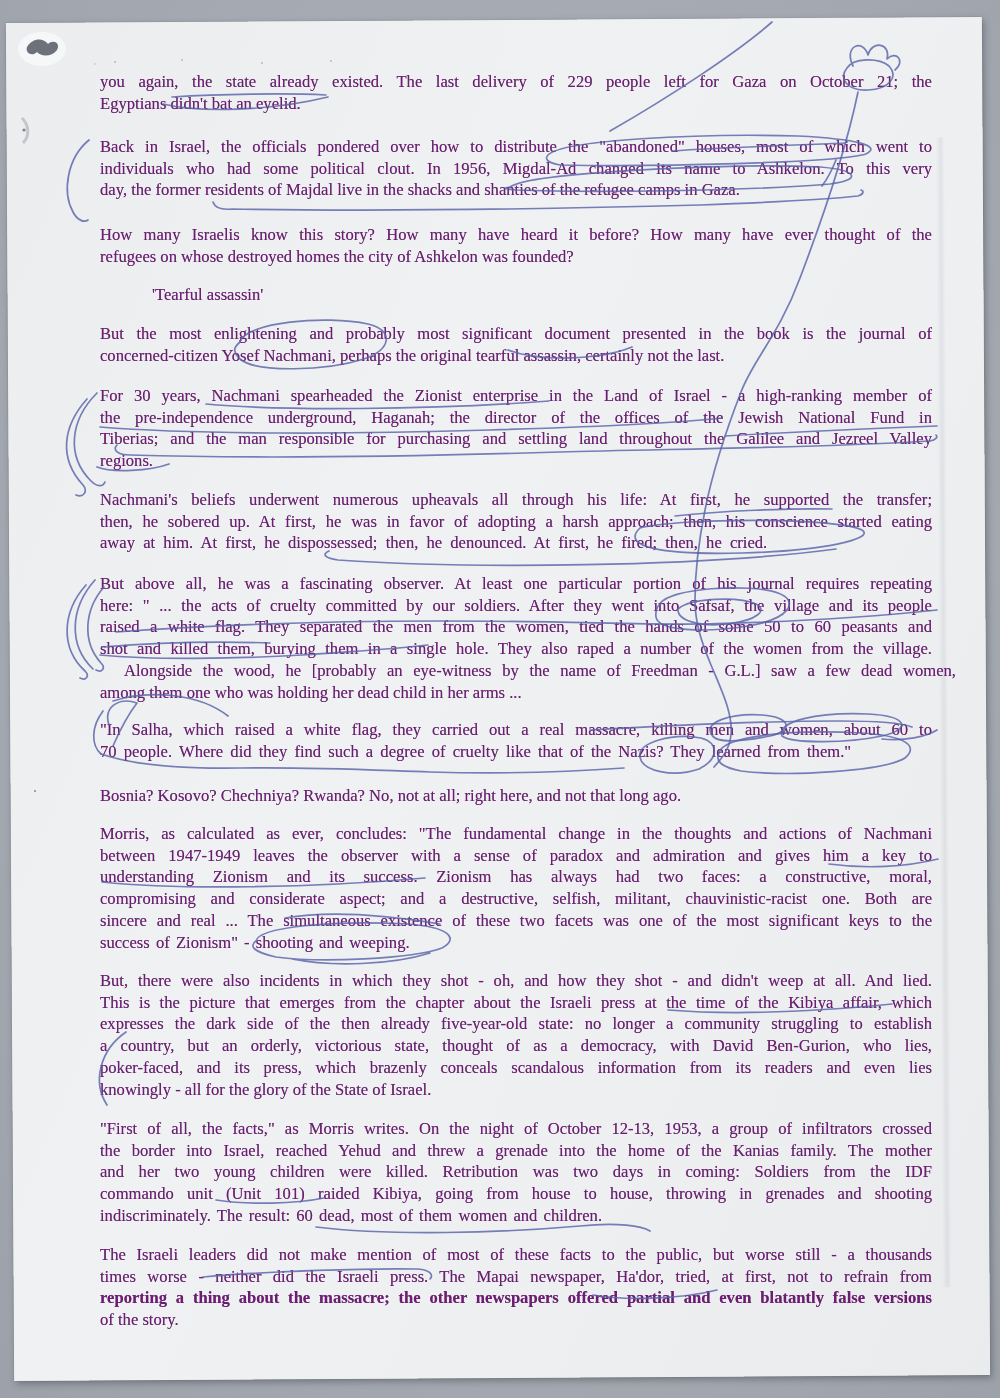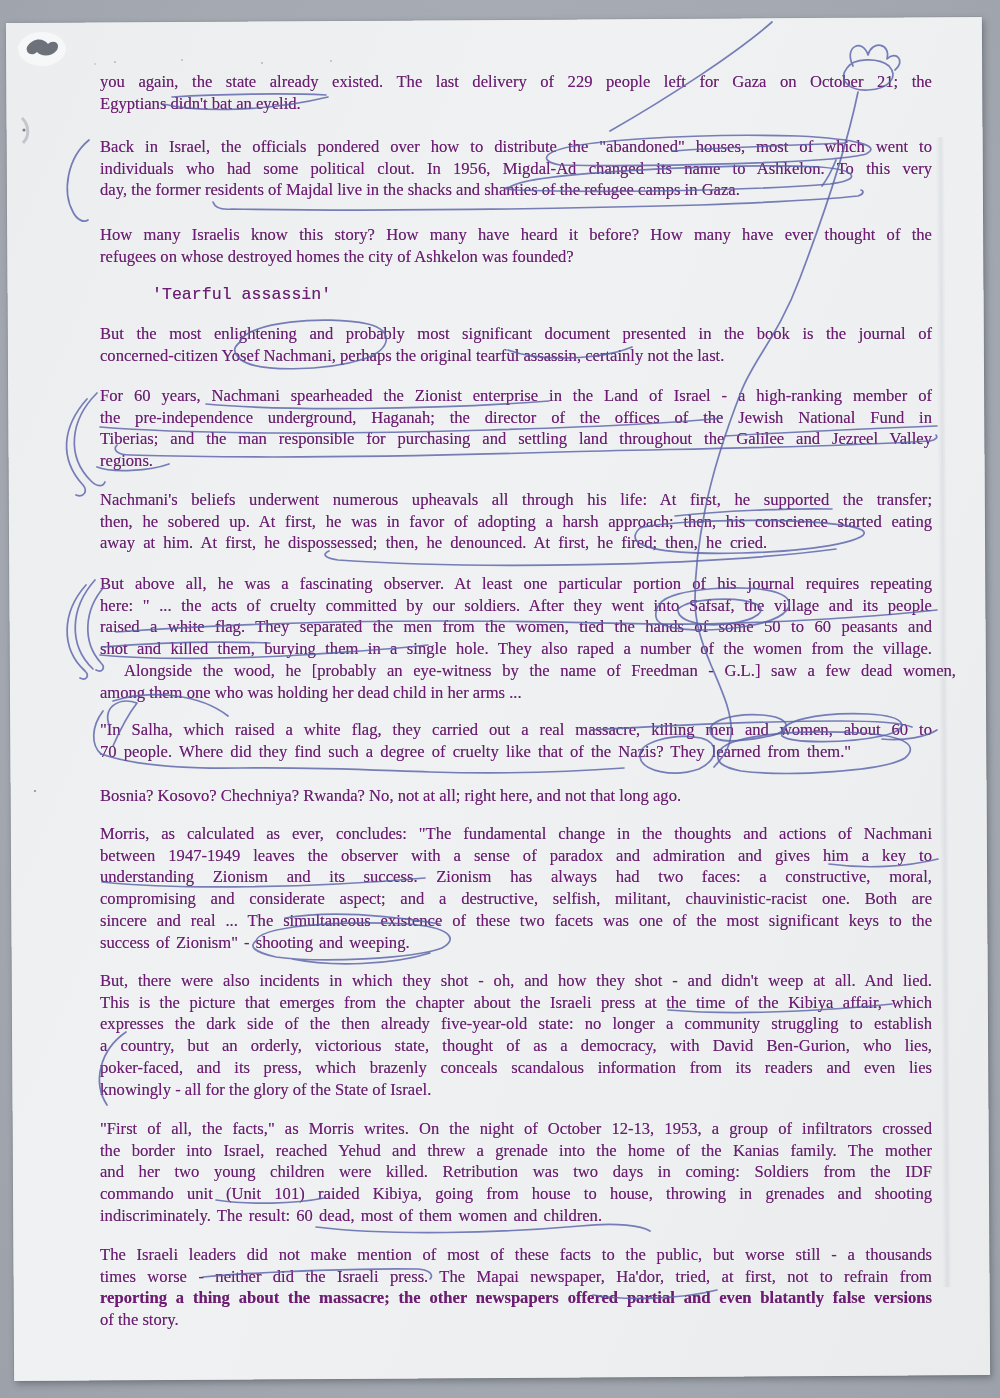--- a/index.html
+++ b/index.html
@@ -46,24 +46,24 @@
 </div>
 
 <div>
     <div class="tline just" style="top: 71px;">you again, the state already existed. The last delivery of 229 people left for Gaza on October 21; the</div>
     <div class="tline" style="top: 92.7px;">Egyptians didn't bat an eyelid.</div>
     <div class="tline just" style="top: 136px;">Back in Israel, the officials pondered over how to distribute the "abandoned" houses, most of which went to</div>
     <div class="tline just" style="top: 157.7px;">individuals who had some political clout. In 1956, Migdal-Ad changed its name to Ashkelon. To this very</div>
     <div class="tline" style="top: 179.4px;">day, the former residents of Majdal live in the shacks and shanties of the refugee camps in Gaza.</div>
     <div class="tline just" style="top: 224px;">How many Israelis know this story? How many have heard it before? How many have ever thought of the</div>
     <div class="tline" style="top: 245.7px;">refugees on whose destroyed homes the city of Ashkelon was founded?</div>
-    <div class="tline" style="top: 284px; left: 152px; width: 780px; font-family: Liberation Mono, monospace;">'Tearful assassin'</div>
+    <div class="tline" style="top: 284px; left: 152px; width: 780px;">'Tearful assassin'</div>
     <div class="tline just" style="top: 323px;">But the most enlightening and probably most significant document presented in the book is the journal of</div>
     <div class="tline" style="top: 344.7px;">concerned-citizen Yosef Nachmani, perhaps the original tearful assassin, certainly not the last.</div>
-    <div class="tline just" style="top: 385px;">For 60 years, Nachmani spearheaded the Zionist enterprise in the Land of Israel - a high-ranking member of</div>
+    <div class="tline just" style="top: 385px;">For 30 years, Nachmani spearheaded the Zionist enterprise in the Land of Israel - a high-ranking member of</div>
     <div class="tline just" style="top: 406.7px;">the pre-independence underground, Haganah; the director of the offices of the Jewish National Fund in</div>
     <div class="tline just" style="top: 428.4px;">Tiberias; and the man responsible for purchasing and settling land throughout the Galilee and Jezreel Valley</div>
     <div class="tline" style="top: 450.1px;">regions.</div>
     <div class="tline just" style="top: 489px;">Nachmani's beliefs underwent numerous upheavals all through his life: At first, he supported the transfer;</div>
     <div class="tline just" style="top: 510.7px;">then, he sobered up. At first, he was in favor of adopting a harsh approach; then, his conscience started eating</div>
     <div class="tline" style="top: 532.4px; word-spacing: 4px;">away at him. At first, he dispossessed; then, he denounced. At first, he fired; then, he cried.</div>
     <div class="tline just" style="top: 573px;">But above all, he was a fascinating observer. At least one particular portion of his journal requires repeating</div>
     <div class="tline just" style="top: 594.7px;">here: " ... the acts of cruelty committed by our soldiers. After they went into Safsaf, the village and its people</div>
     <div class="tline just" style="top: 616.4px;">raised a white flag. They separated the men from the women, tied the hands of some 50 to 60 peasants and</div>
     <div class="tline just" style="top: 638.1px;">shot and killed them, burying them in a single hole. They also raped a number of the women from the village.</div>

